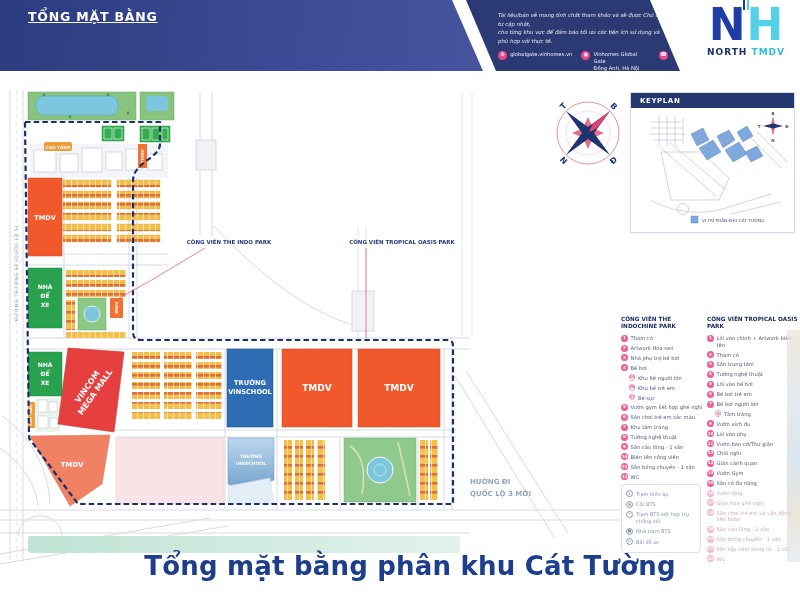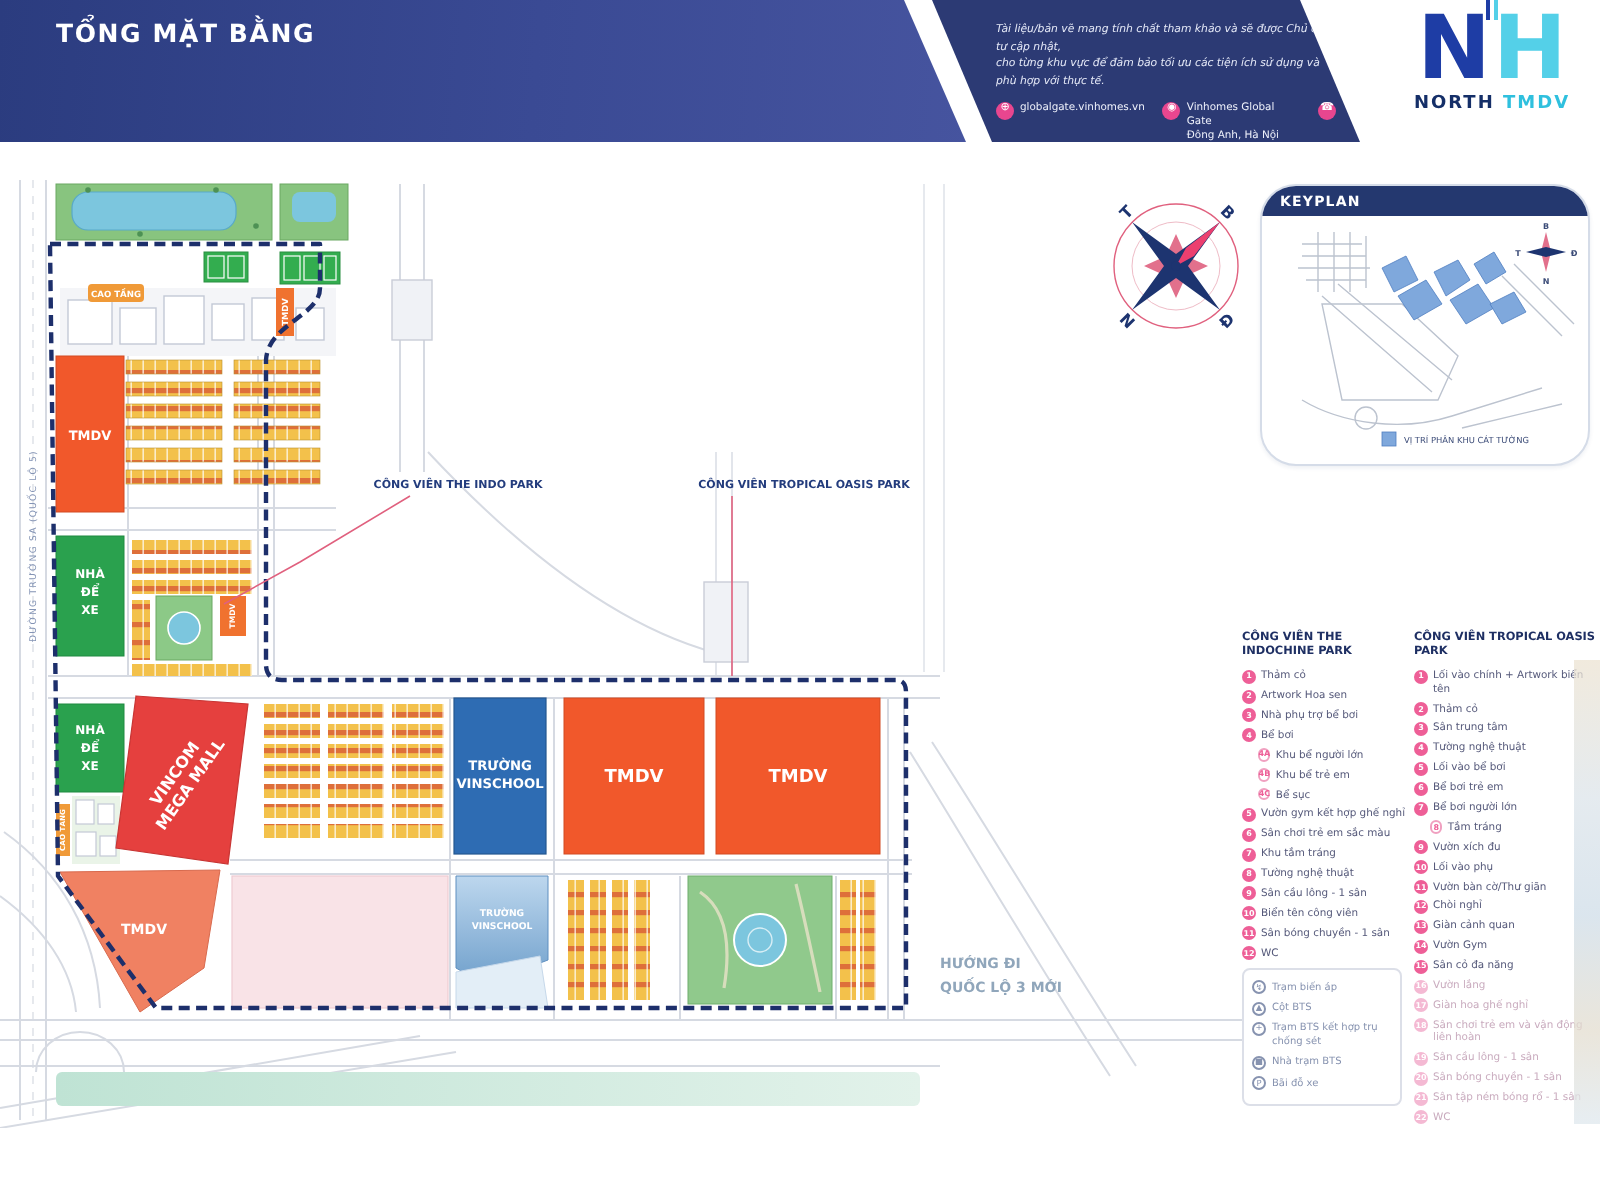--- a/index.html
+++ b/index.html
@@ -2,21 +2,21 @@
 <html><head>
 <meta charset="utf-8">
 <style>
   html,body{margin:0;padding:0;background:#fff;}
   *{box-sizing:border-box;}
   .stage{position:relative;width:800px;height:600px;overflow:hidden;background:#fff;
          font-family:"DejaVu Sans","Liberation Sans",sans-serif;}
   
   .banner-left{position:absolute;left:0;top:0;width:486px;height:71px;
     background:linear-gradient(95deg,#2b3c7f 0%,#3a4a94 55%,#46549f 100%);
-    clip-path:polygon(0 0,452px 0,483px 71px,0 71px);color:#fff;padding:9px 0 0 28px;}
+    clip-path:polygon(0 0,452px 0,483px 71px,0 71px);color:#fff;padding:9px 0 0 28px;text-decoration:underline;}
   .banner-left .sub{font-size:12.5px;font-weight:bold;letter-spacing:.8px;}
   .banner-left .ttl{font-size:25px;font-weight:800;letter-spacing:.3px;margin-top:1px;}
   .banner-right{position:absolute;left:458px;top:0;width:226px;height:71px;background:#2c3a74;
     clip-path:polygon(8px 0,192px 0,222px 71px,38px 71px);color:#dfe5f5;}
   .banner-right .inner{position:absolute;left:40px;top:11px;width:170px;}
   .disc{font-size:5.4px;font-style:italic;line-height:1.6;color:#e6eaf8;}
   .contacts{display:flex;gap:9px;margin-top:5px;align-items:flex-start;}
   .contact{display:flex;gap:3px;align-items:flex-start;}
   .cic{flex:0 0 auto;width:9px;height:9px;border-radius:50%;background:#e8468f;color:#fff;
     font-size:5.5px;display:flex;align-items:center;justify-content:center;line-height:1;}
@@ -27,21 +27,21 @@
   .logo-h{font-size:44px;font-weight:800;line-height:.9;color:#54d0e8;}
   .logo-brand{margin-top:2px;font-size:9px;font-weight:bold;letter-spacing:1px;}
   .logo-brand .w1{color:#152f68;} .logo-brand .w2{color:#2fc0de;}
   .logo-tick{position:absolute;top:0;height:10px;width:2.5px;}
   
   .map-svg{position:absolute;left:0;top:86px;}
   .map-svg text{font-family:"DejaVu Sans","Liberation Sans",sans-serif;}
   
   .compass{position:absolute;left:548px;top:93px;}
   .keyplan{position:absolute;left:630px;top:92px;width:165px;height:141px;background:#fff;
-    border:1px solid #d5dce8;border-radius:18px;overflow:hidden;box-shadow:0 1px 2px rgba(30,47,99,.08);}
+    border:1px solid #d5dce8;border-radius:0;overflow:hidden;box-shadow:0 1px 2px rgba(30,47,99,.08);}
   .keyplan-hd{background:#24386f;color:#fff;font-size:7px;font-weight:bold;letter-spacing:.6px;
     padding:4px 0 3px 9px;}
   
   .legend{position:absolute;left:621px;top:316px;width:178px;}
   .lg-col1{position:absolute;left:0;top:0;width:84px;}
   .lg-col2{position:absolute;left:86px;top:0;width:92px;}
   .lg-title{font-size:5.7px;font-weight:bold;color:#1e2f63;margin-bottom:5px;line-height:1.2;}
   .lg-row{display:flex;align-items:flex-start;gap:2.5px;margin-bottom:2.9px;}
   .lg-num{flex:0 0 auto;width:7px;height:7px;border-radius:50%;background:#ee5f97;color:#fff;
     font-size:4px;font-weight:bold;display:flex;align-items:center;justify-content:center;line-height:1;}
@@ -581,13 +581,14 @@
           <div class="lg-row faded">
             <span class="lg-num">22</span>
             <span class="lg-label">WC</span>
           </div>
         </div>
     </div>
   </div>
 
   <div class="photo-strip"></div>
 
+  <div class="footer-title">Tổng mặt bằng phân khu Cát Tường</div>
 </div>
 
 </body></html>

